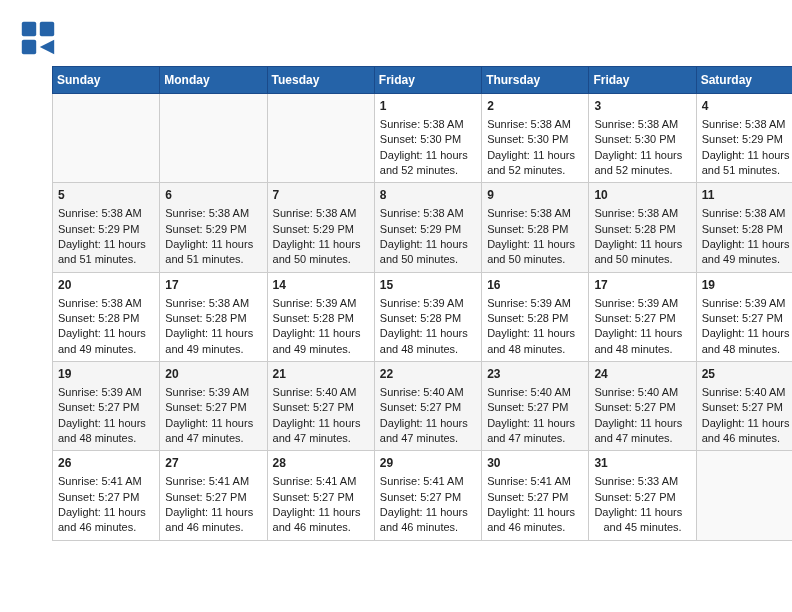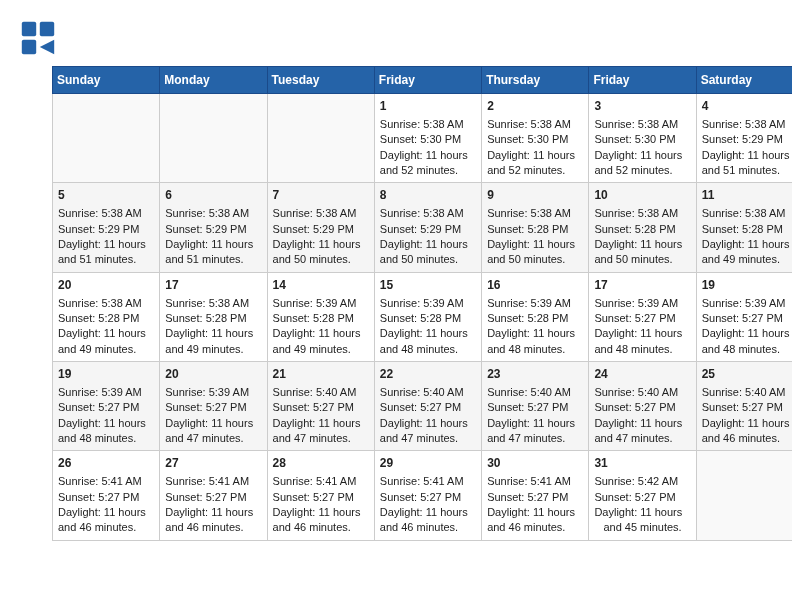--- a/index.html
+++ b/index.html
@@ -327,21 +327,21 @@
         </td>
         <td>
           <span class="day-num">30</span>
           <span style="display: block;">Sunrise: 5:41 AM</span>
           <span style="display: block;">Sunset: 5:27 PM</span>
           <span style="display: block;">Daylight: 11 hours</span>
           <span style="display: block;">and 46 minutes.</span>
         </td>
         <td>
           <span class="day-num">31</span>
-          <span style="display: block;">Sunrise: 5:42 AM</span>
+          <span style="display: block;">Sunrise: 5:33 AM</span>
           <span style="display: block;">Sunset: 5:27 PM</span>
           <span style="display: block;">Daylight: 11 hours</span>
           <span style="display: block; text-align: center;">and 45 minutes.</span>
         </td>
         <td class="empty"></td>
       </tr>
     </tbody>
 </table>
 
 </body></html>

